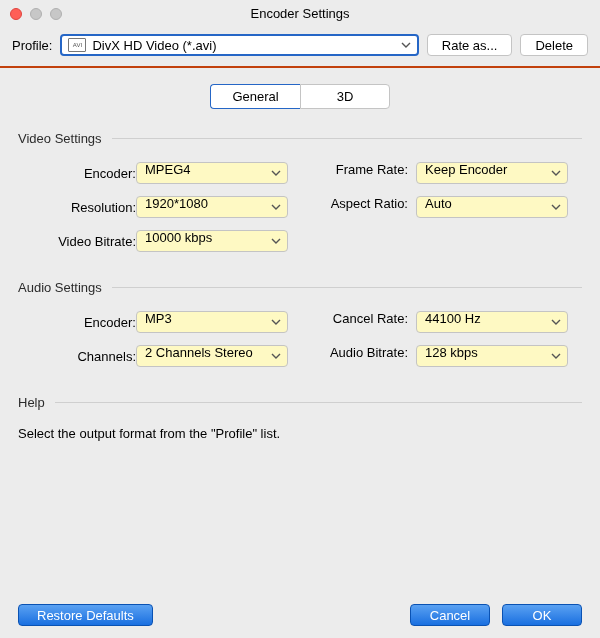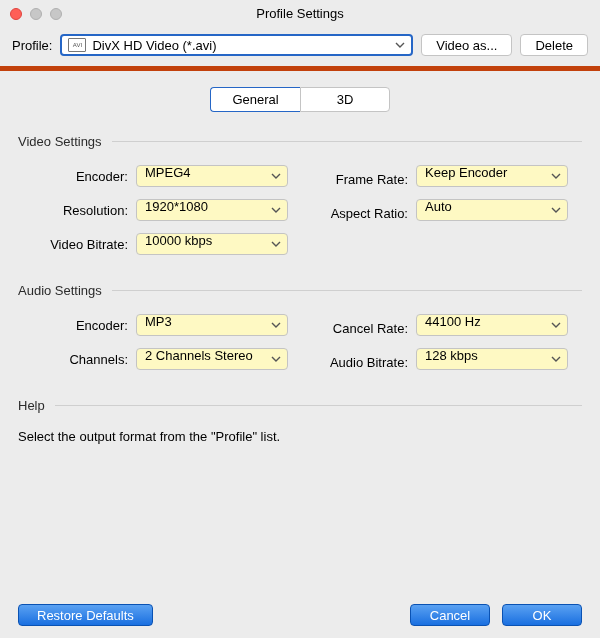--- a/index.html
+++ b/index.html
@@ -31,21 +31,21 @@
     }
     .tr-close { background: #ff5f57; border: 0.5px solid #e0443e; }
     .tr-min   { background: #c7c7c7; border: 0.5px solid #b0b0b0; }
     .tr-max   { background: #c7c7c7; border: 0.5px solid #b0b0b0; }
 
     .topbar {
       padding: 6px 12px 10px 12px;
       display: flex;
       align-items: center;
       gap: 8px;
-      border-bottom: 5px solid #c2410c;
+      border-bottom: 2px solid #c2410c;
     }
     .topbar .lbl { font-size: 13px; }
     .profile-combo {
       flex: 1;
       height: 22px;
       background: #fff;
       border: 2px solid #2566c6;
       border-radius: 4px;
       display: flex;
       align-items: center;
@@ -133,27 +133,26 @@
       align-items: center;
       margin-bottom: 12px;
     }
     .cell-l {
       display: flex;
       align-items: center;
       width: 280px;
     }
     .cell-r {
       display: flex;
-      align-items: flex-end;
+      align-items: flex-start;
       flex: 1;
     }
     .flabel {
       width: 118px;
       text-align: right;
-      padding-right: 8px;
       font-size: 13px;
     }
     .flabel-r {
       width: 118px;
       text-align: right;
       padding-right: 8px;
       font-size: 13px;
     }
     .select {
       height: 22px;
@@ -200,35 +199,35 @@
   </style>
 </head>
 <body>
 
 <div class="titlebar">
   <div class="traffic">
     <span class="tr-close"></span>
     <span class="tr-min"></span>
     <span class="tr-max"></span>
   </div>
-  <span>Profile Settings</span>
+  <span>Encoder Settings</span>
 </div>
 
 <div class="topbar">
   <span class="lbl">Profile:</span>
   <div class="profile-combo">
     <span class="file-badge"></span>
     <span>DivX HD Video (*.avi)</span>
     <span class="chev">
       <svg width="10" height="6">
           <path d="M1 1 L5 5 L9 1" stroke="#555" stroke-width="1.4" fill="none"></path>
         </svg>
     </span>
   </div>
-  <button class="btn">Video as...</button>
+  <button class="btn">Rate as...</button>
   <button class="btn">Delete</button>
 </div>
 
 <div class="content">
 
   <div class="seg">
     <div class="seg-inner">
       <button>General</button>
       <button>3D</button>
     </div>

